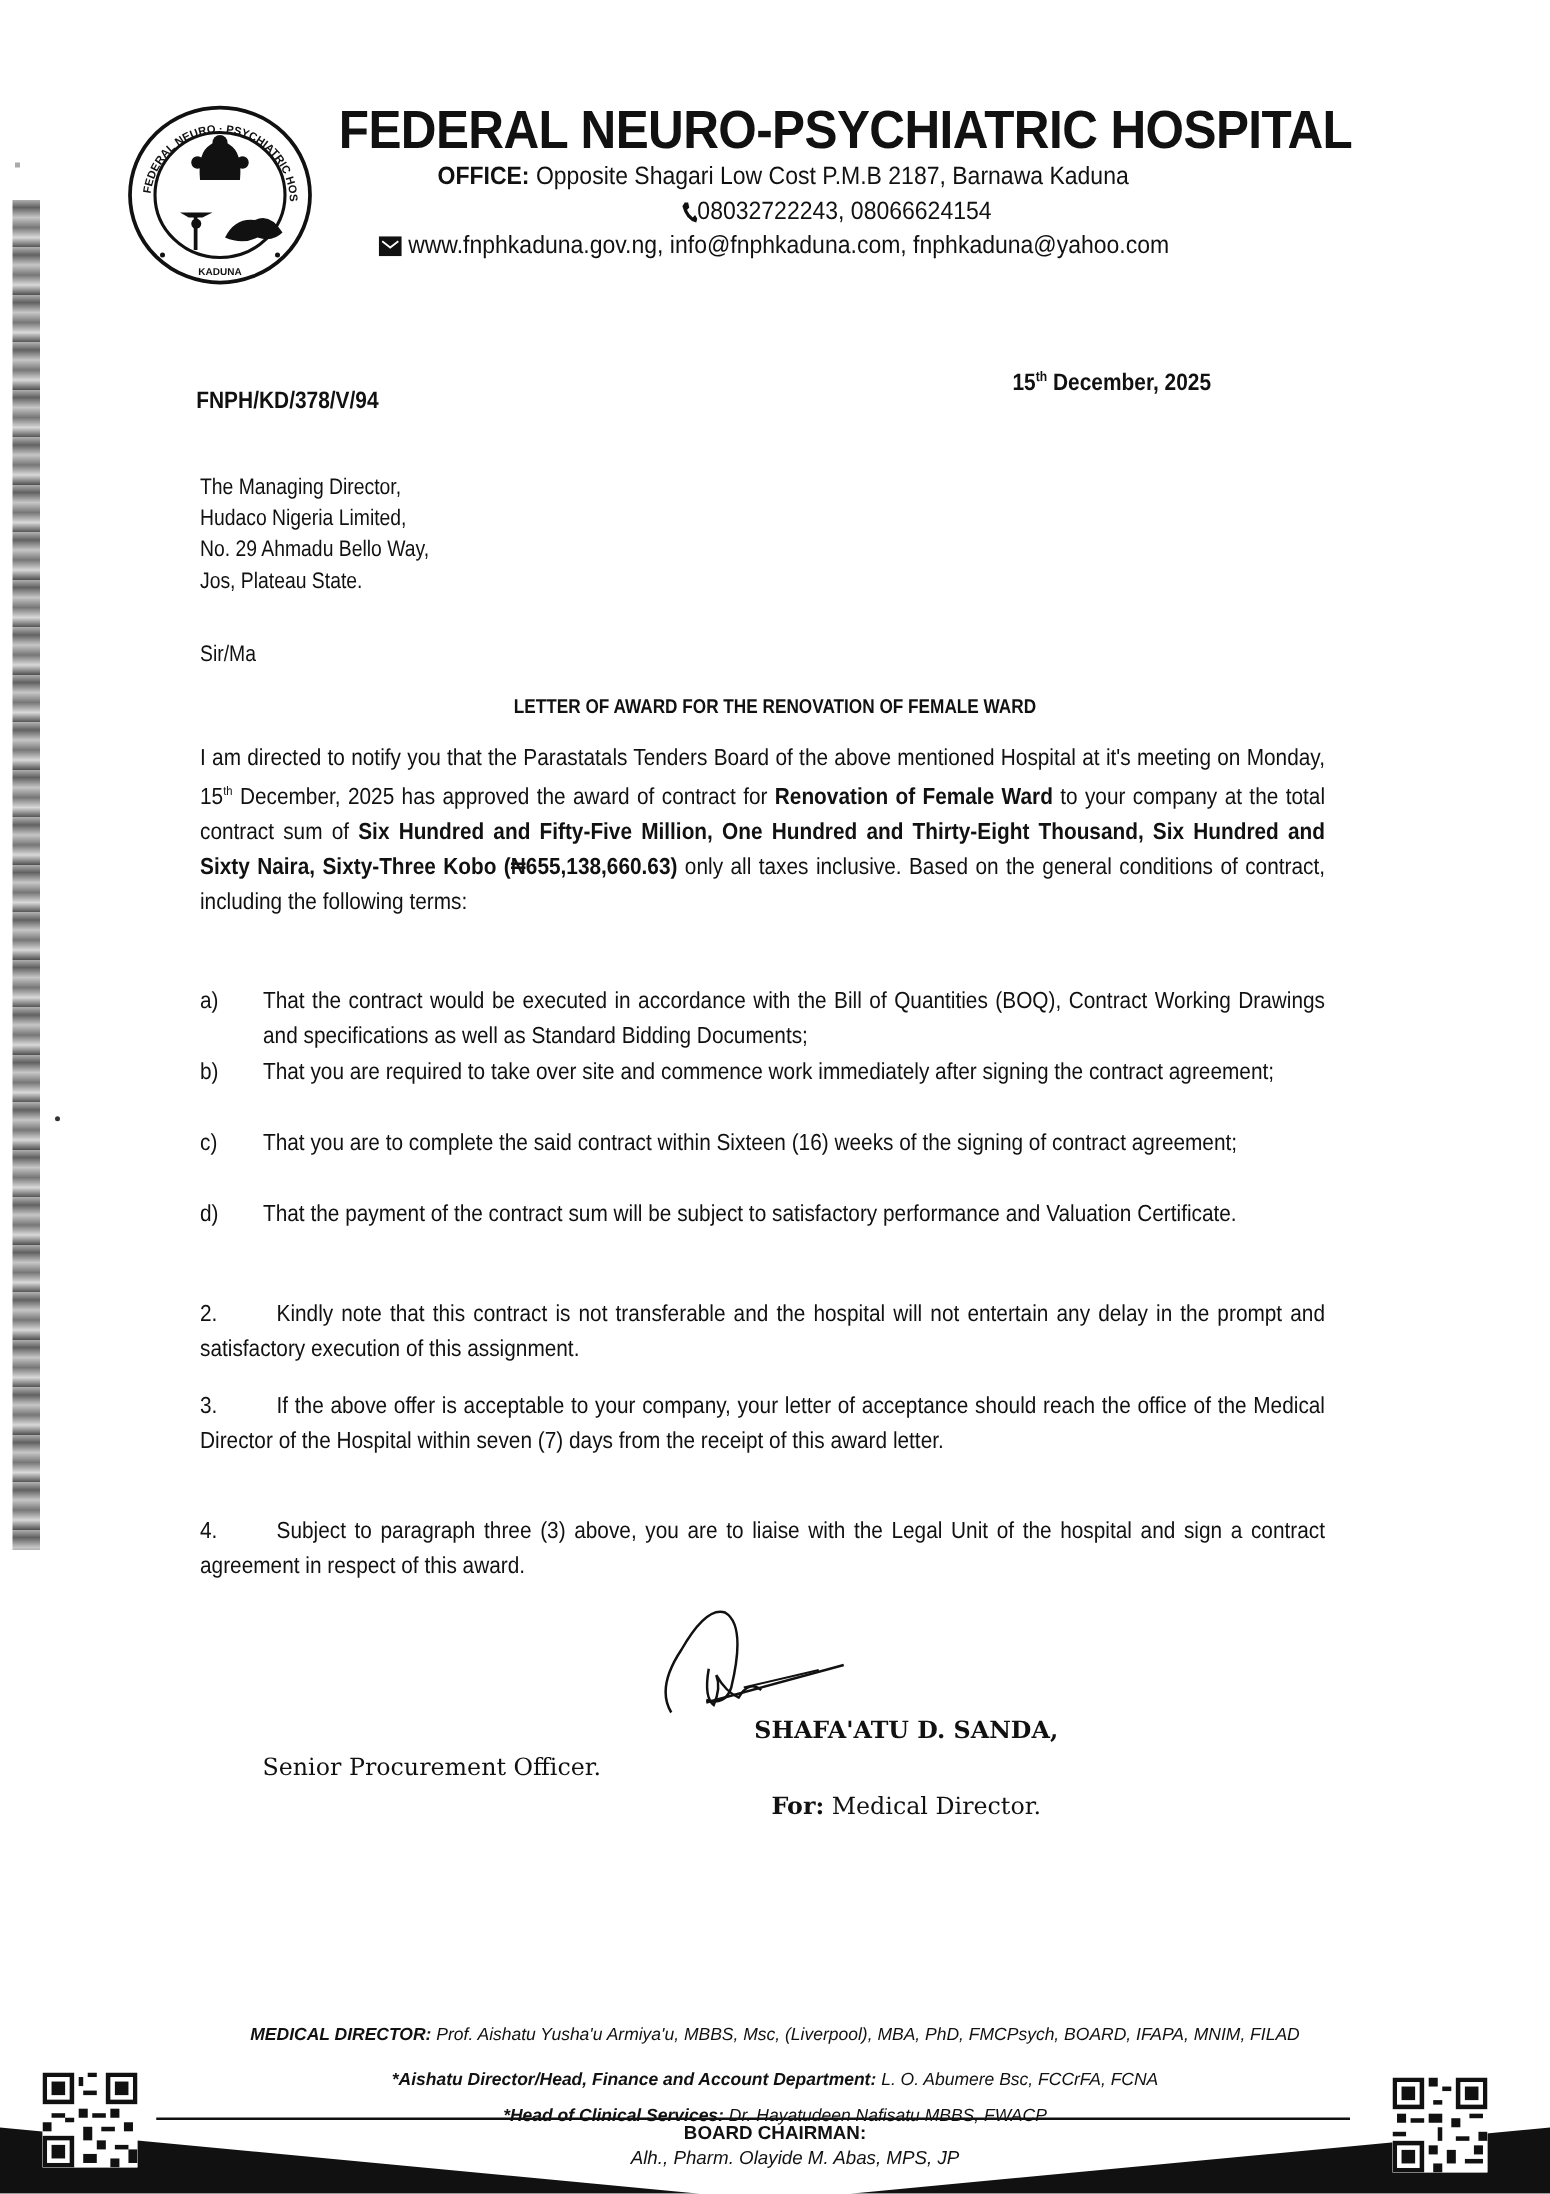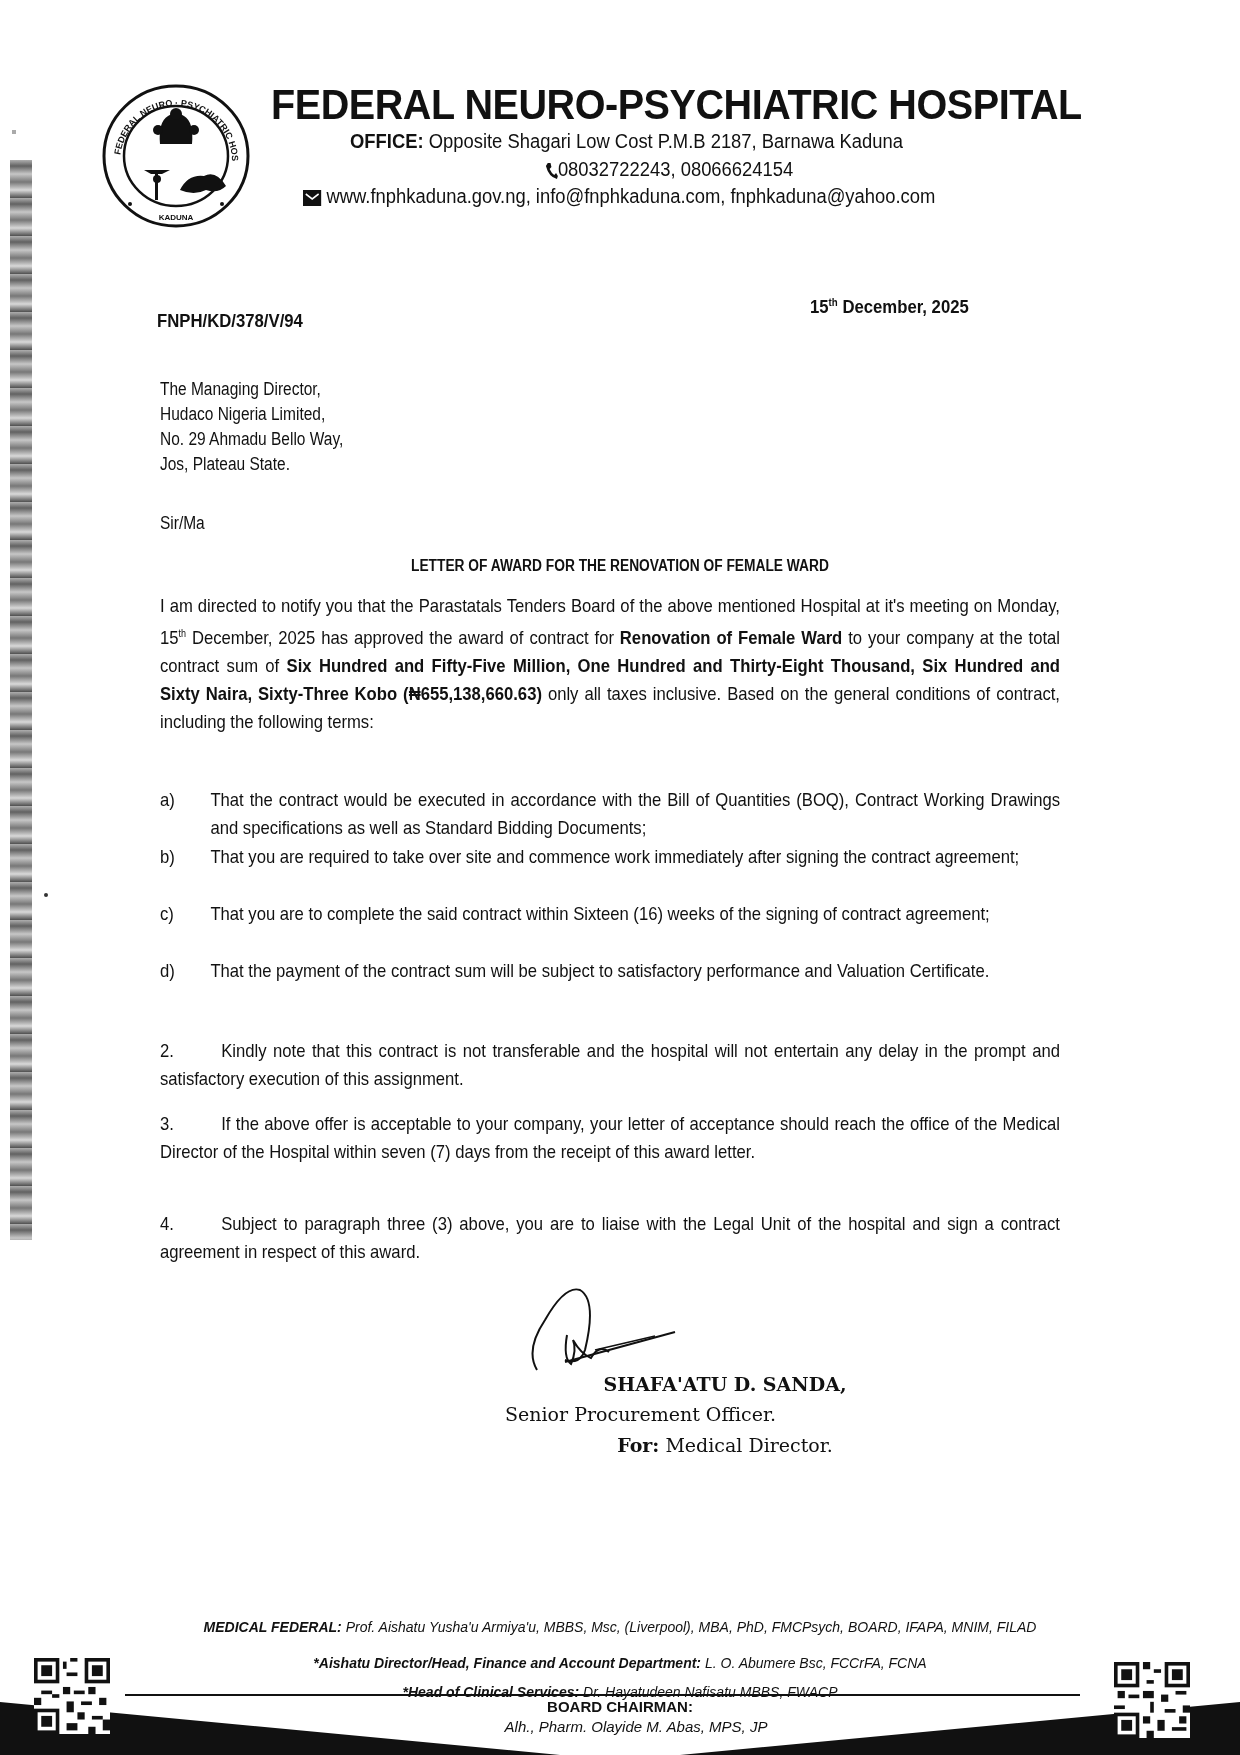--- a/index.html
+++ b/index.html
@@ -49,21 +49,21 @@
     .term { position: absolute; left: 160px; width: 1000px; font-size: 18.5px; line-height: 28px; transform: scaleX(0.9); transform-origin: left top; }
     .term .lbl { position: absolute; left: 0; top: 0; }
     .term .txt { margin-left: 56px; display: block; text-align: justify; }
     .np { position: absolute; left: 160px; width: 1000px; font-size: 18.5px; line-height: 28px; text-align: justify; transform: scaleX(0.9); transform-origin: left top; }
     .np .num { display: inline-block; width: 68px; }
 
     
     .signature { position: absolute; left: 525px; top: 1280px; width: 160px; height: 100px; }
     .sig-name { position: absolute; left: 0; width: 1240px; top: 1373px; text-align: center; padding-left: 210px; box-sizing: border-box;
       font-family: "DejaVu Serif", serif; font-weight: bold; font-size: 19px; }
-    .sig-title { position: absolute; left: 0; width: 1071px; top: 1403px; text-align: center; padding-left: 210px; box-sizing: border-box;
+    .sig-title { position: absolute; left: 0; width: 1071px; top: 1403px; padding-left: 210px; box-sizing: border-box;
       font-family: "DejaVu Serif", serif; font-size: 19px; }
     .sig-for { position: absolute; left: 0; width: 1240px; top: 1434px; text-align: center; padding-left: 210px; box-sizing: border-box;
       font-family: "DejaVu Serif", serif; font-size: 19px; }
     .sig-for b { font-weight: bold; text-align: center; }
 
     
     .ft-line { position: absolute; left: 0; width: 1240px; text-align: center; font-size: 14px; font-style: italic; white-space: nowrap; }
     .ft-line b { font-weight: bold; }
     .ft-rule { position: absolute; left: 125px; top: 1694px; width: 955px; height: 2px; background: #111; }
     .ft-band { position: absolute; left: 0; top: 1690px; width: 1240px; height: 65px; }
@@ -170,21 +170,21 @@
   <path d="M40 82 L150 52" stroke="#111" stroke-width="2"></path>
   <path d="M70 70 L130 56" stroke="#111" stroke-width="1.5"></path>
 </svg>
 <div class="sig-name">SHAFA'ATU D. SANDA,</div>
 <div class="sig-title">Senior Procurement Officer.</div>
 <div class="sig-for">
   <b>For:</b><span> Medical Director.</span>
 </div>
 
 <div class="ft-line" style="top:1619px;">
-  <b>MEDICAL FEDERAL:</b><span> Prof. Aishatu Yusha'u Armiya'u, MBBS, Msc, (Liverpool), MBA, PhD, FMCPsych, BOARD, IFAPA, MNIM, FILAD</span>
+  <b>MEDICAL DIRECTOR:</b><span> Prof. Aishatu Yusha'u Armiya'u, MBBS, Msc, (Liverpool), MBA, PhD, FMCPsych, BOARD, IFAPA, MNIM, FILAD</span>
 </div>
 <div class="ft-line" style="top:1684px;">
   <b>*Head of Clinical Services:</b><span> Dr. Hayatudeen Nafisatu MBBS, FWACP</span>
 </div>
 <div class="ft-line" style="top:1655px;">
   <b>*Aishatu Director/Head, Finance and Account Department:</b><span> L. O. Abumere Bsc, FCCrFA, FCNA</span>
 </div>
 
 <svg class="ft-band" viewBox="0 0 1240 65" preserveAspectRatio="none">
   <polygon points="0,12 560,65 0,65" fill="#111"></polygon>

